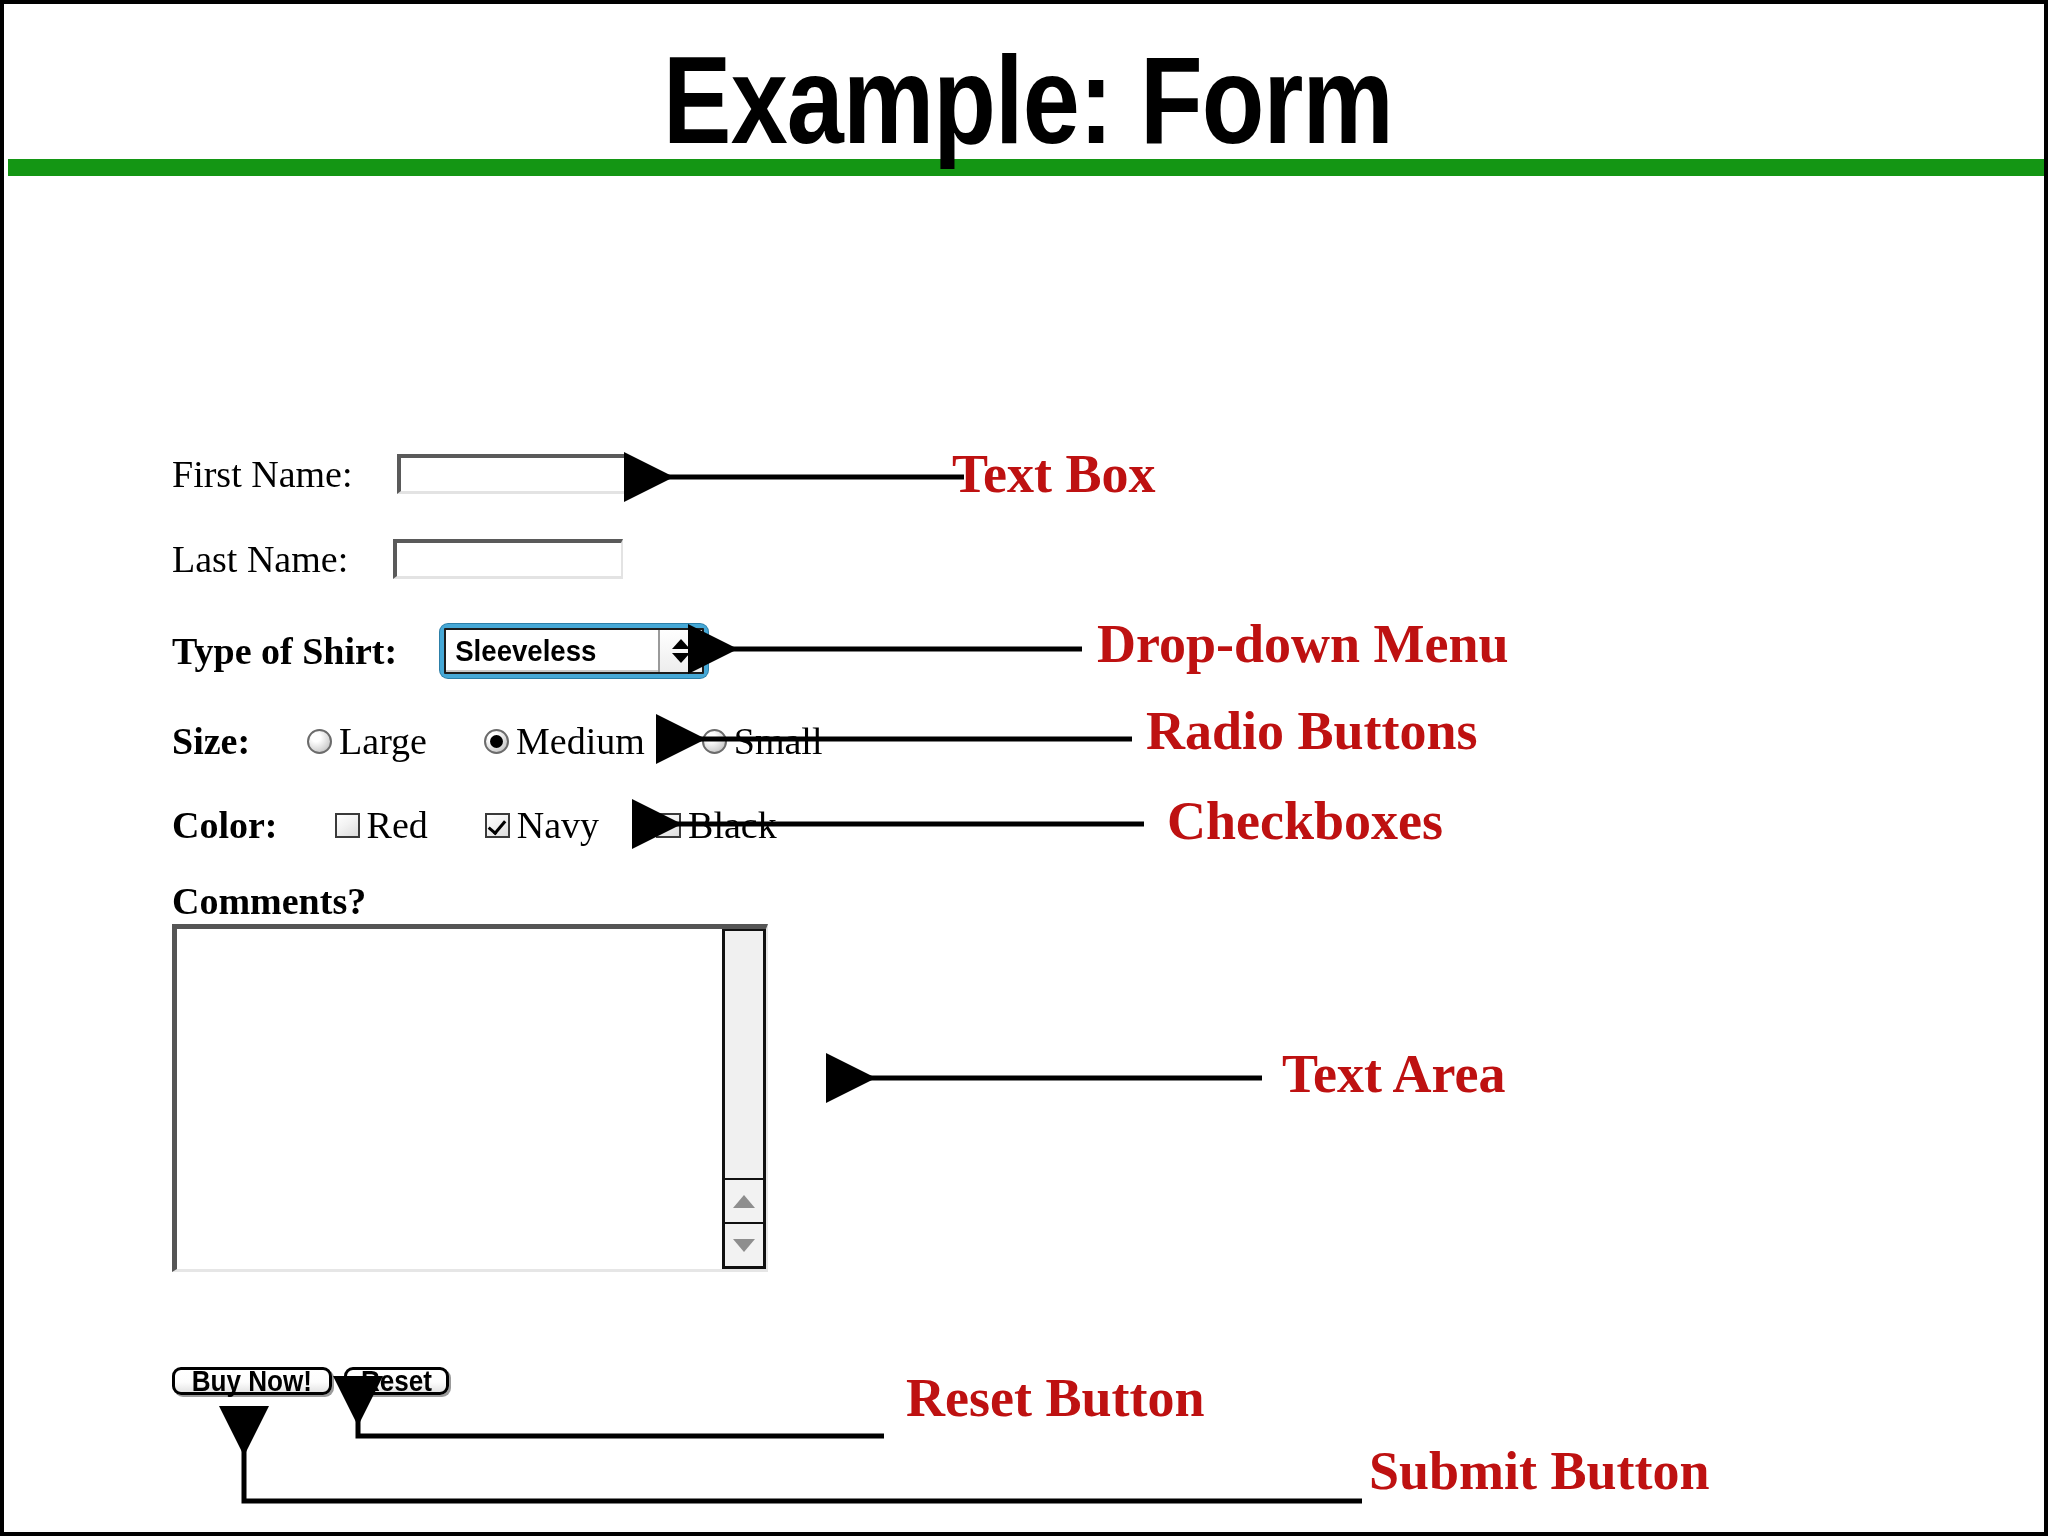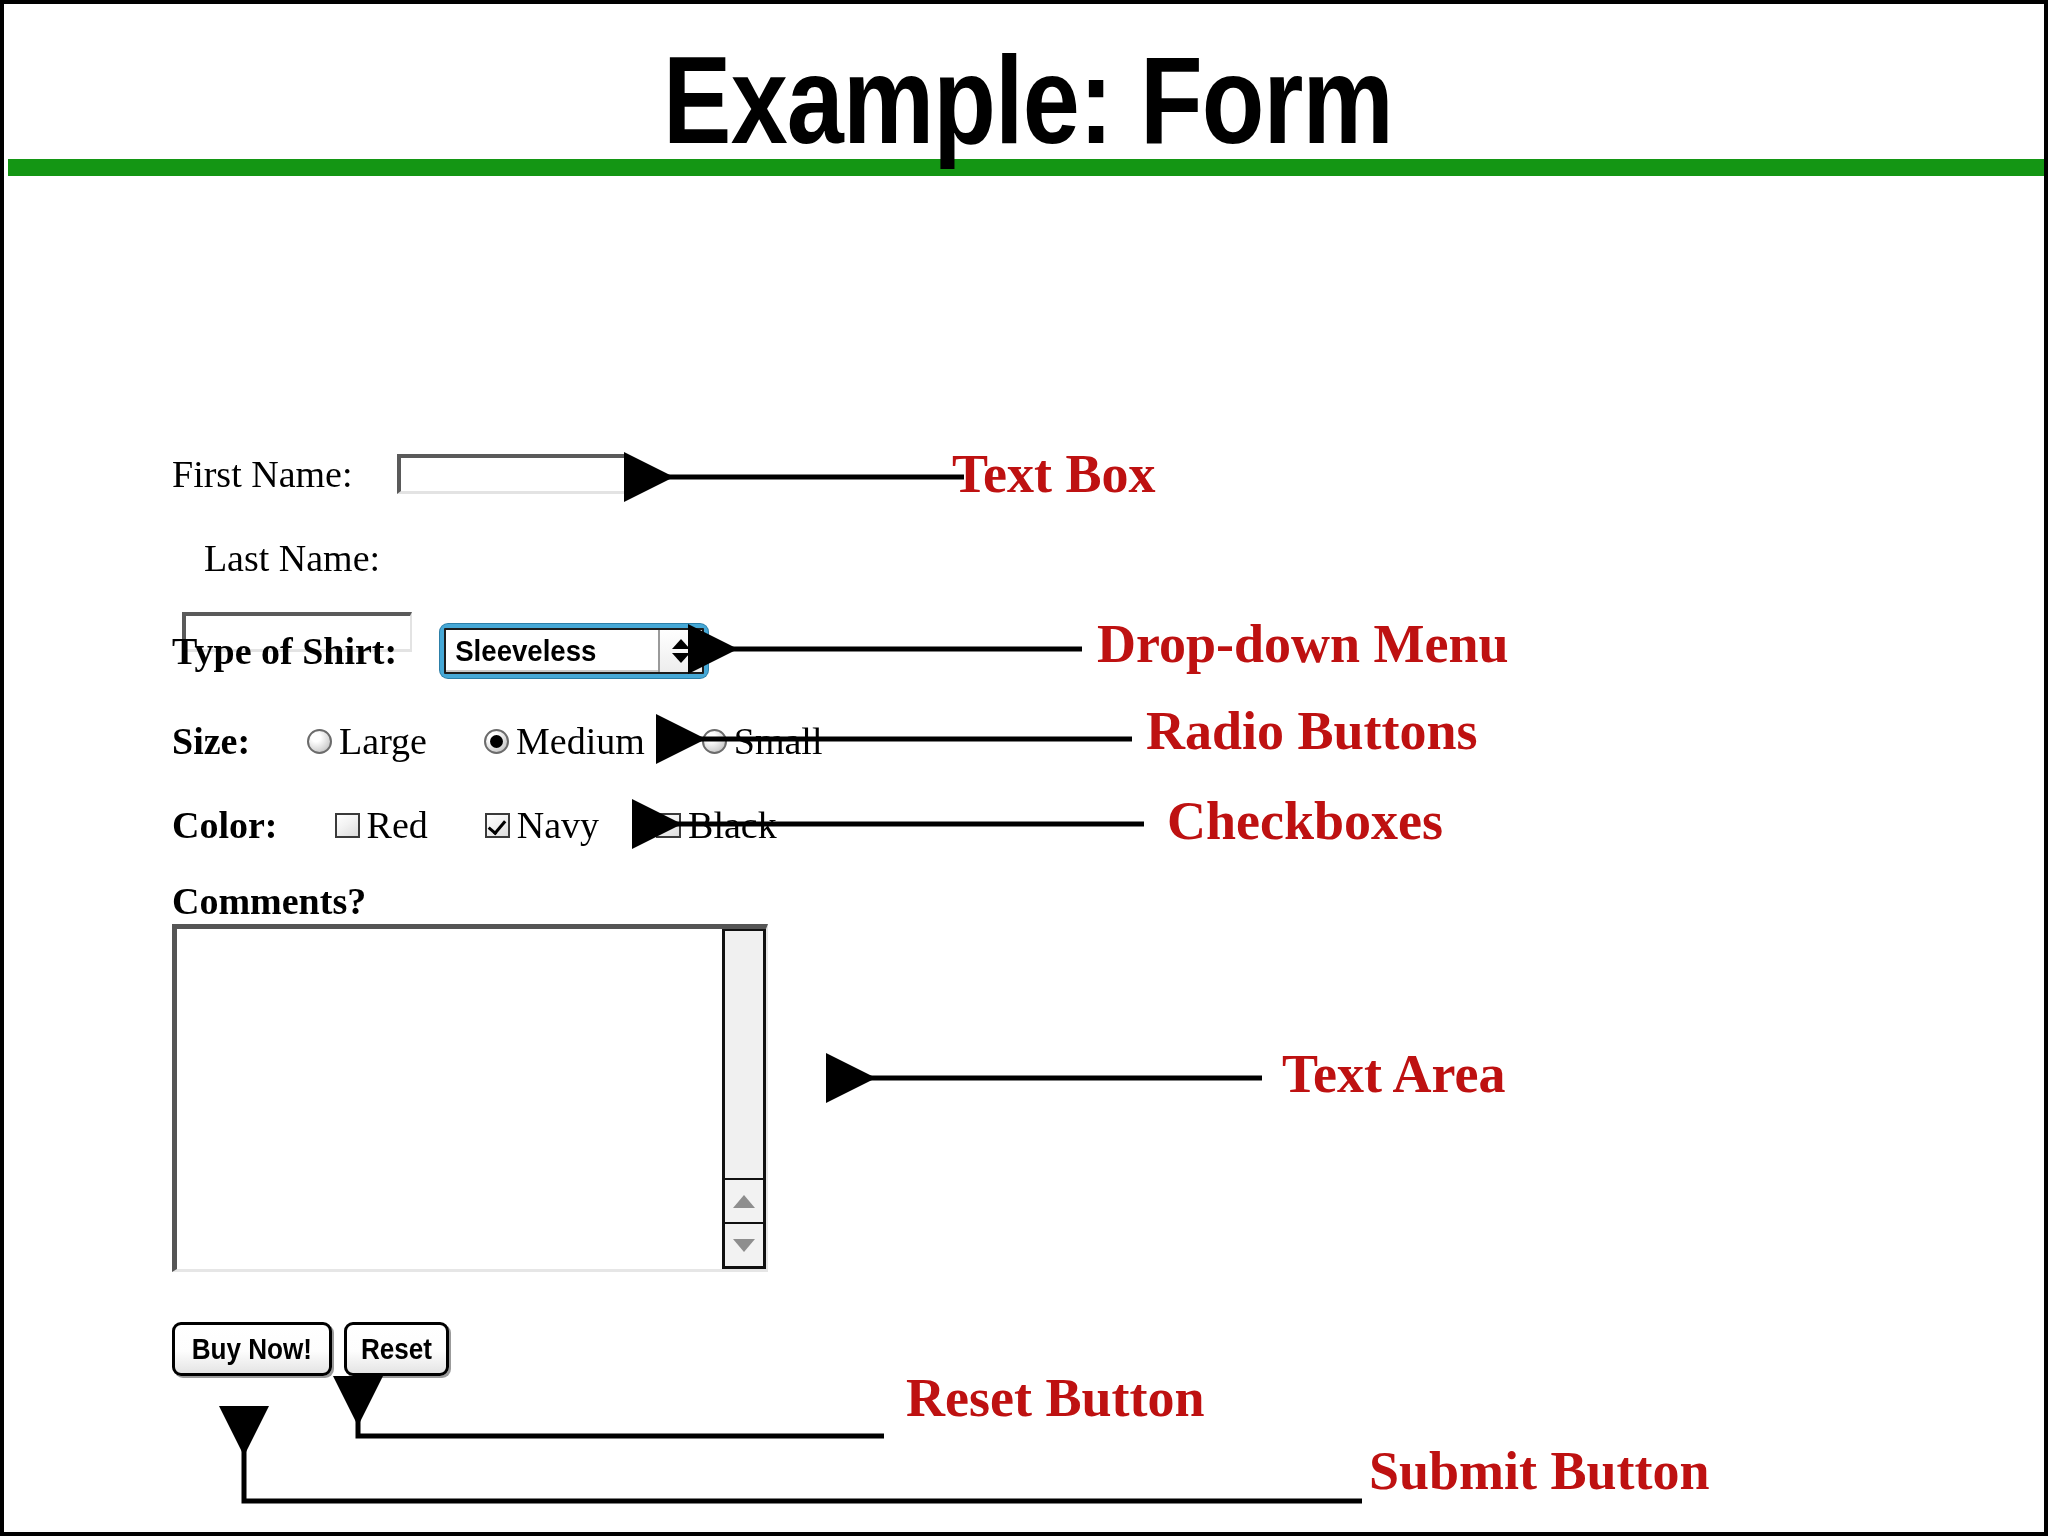--- a/index.html
+++ b/index.html
@@ -255,34 +255,35 @@
   
   #buttons-row {
     position: absolute;
     left: 168px;
     top: 1318px;
     display: flex;
     gap: 12px;
   }
   .pushbtn {
     box-sizing: border-box;
-    height: 54px;
+    height: 28px;
     padding: 0 10px;
     display: flex;
     align-items: center;
     justify-content: center;
     background: linear-gradient(180deg,#ffffff 0%, #fdfdfd 55%, #e4e4e4 100%);
     border: 3px solid #000000;
     border-radius: 9px;
     box-shadow: 2px 2px 0 #9b9b9b;
     font-family: "Liberation Sans", "DejaVu Sans", sans-serif;
     font-weight: bold;
     font-size: 29px;
     color: #000000;
     white-space: nowrap;
+    margin-top: 45px;
   }
   .pushbtn span {
     transform: scaleX(0.9);
     transform-origin: center;
     display: inline-block;
   }
 
   
   .annot {
     position: absolute;
@@ -311,21 +312,21 @@
   <div id="title">Example: Form</div>
   <div id="green-rule"></div>
 
   <div id="form-area">
 
     <div class="row" style="left:168px; top:450px;">
       <span class="lbl">First Name:</span>
       <span class="textbox"></span>
     </div>
 
-    <div class="row" style="left:168px; top:535px;flex-direction:column;">
+    <div class="row" style="left:168px; top:535px;">
       <span class="lbl">Last Name:</span>
       <span class="textbox"></span>
     </div>
 
     <div class="row" style="left:168px; top:620px;">
       <span class="lbl lbl-bold">Type of Shirt:</span>
       <span class="dropdown-wrap">
         <span class="dropdown">
           <span class="dropdown-text">Sleeveless</span>
           <span class="dropdown-stepper">

